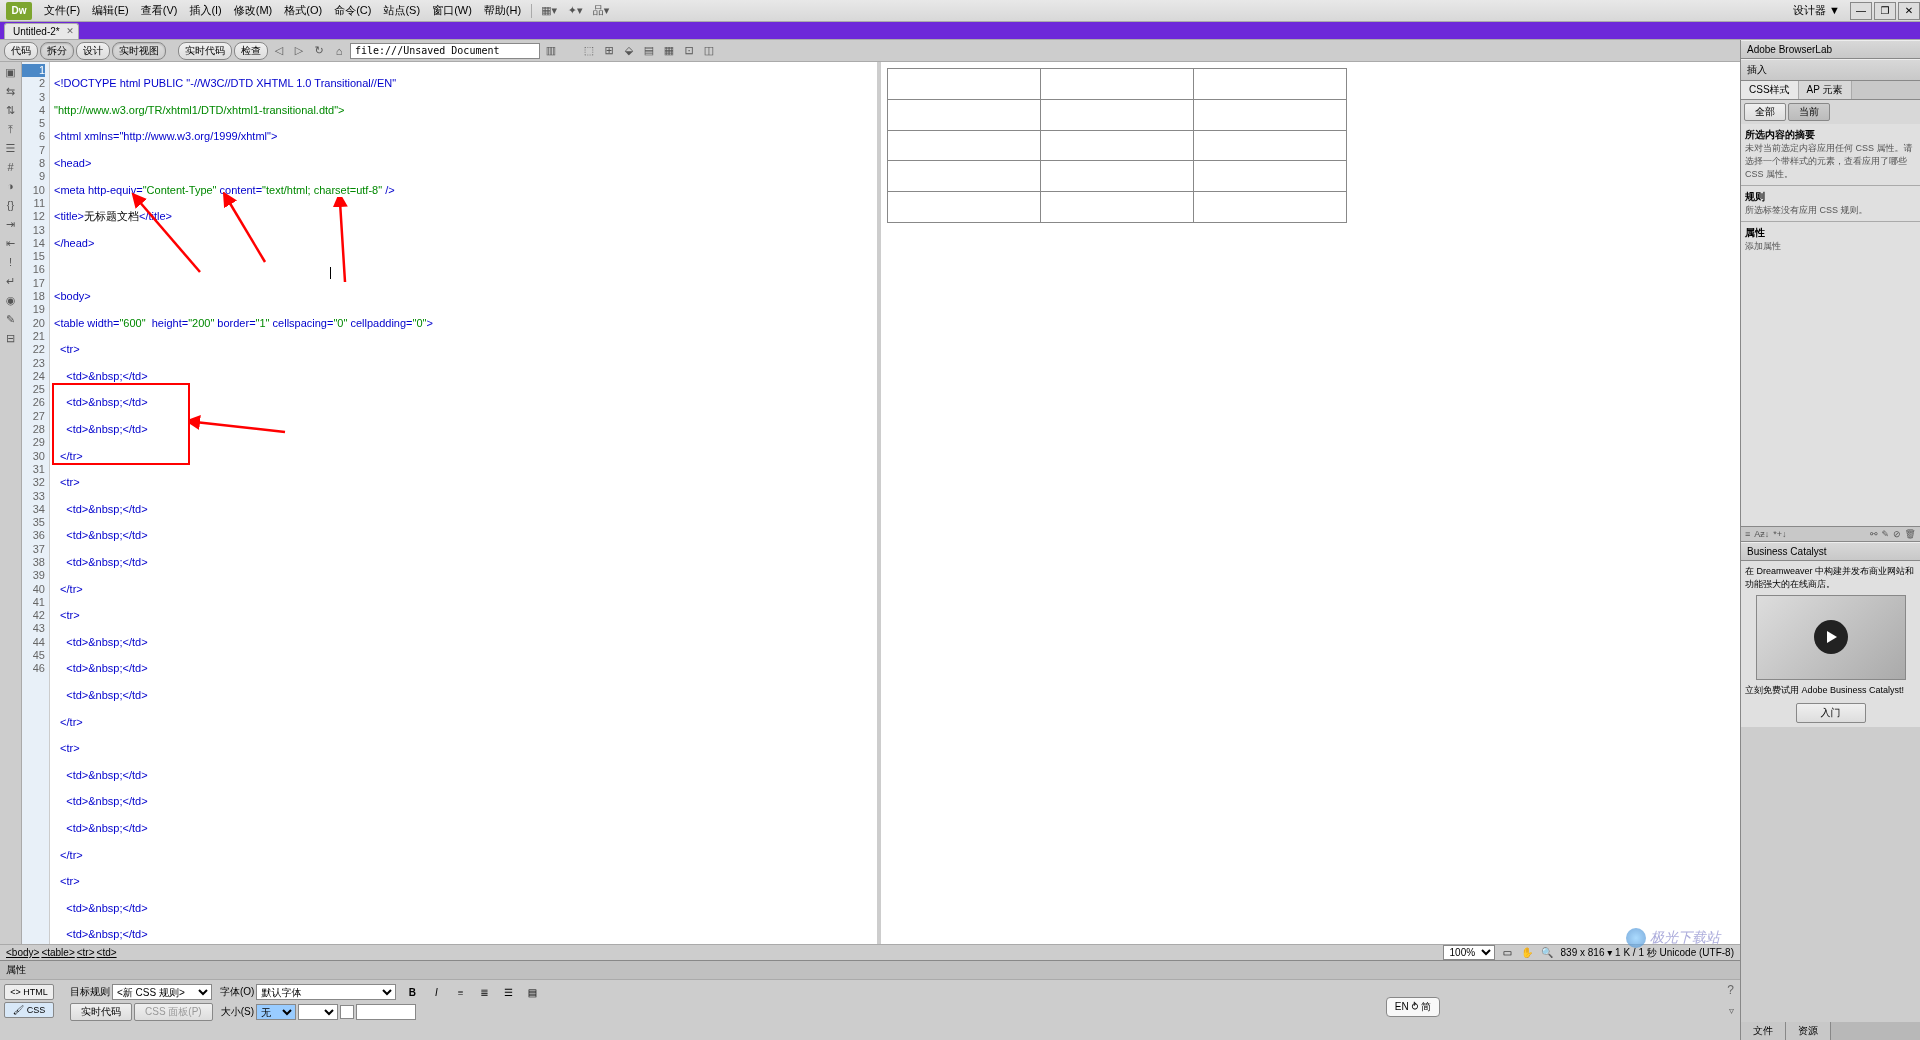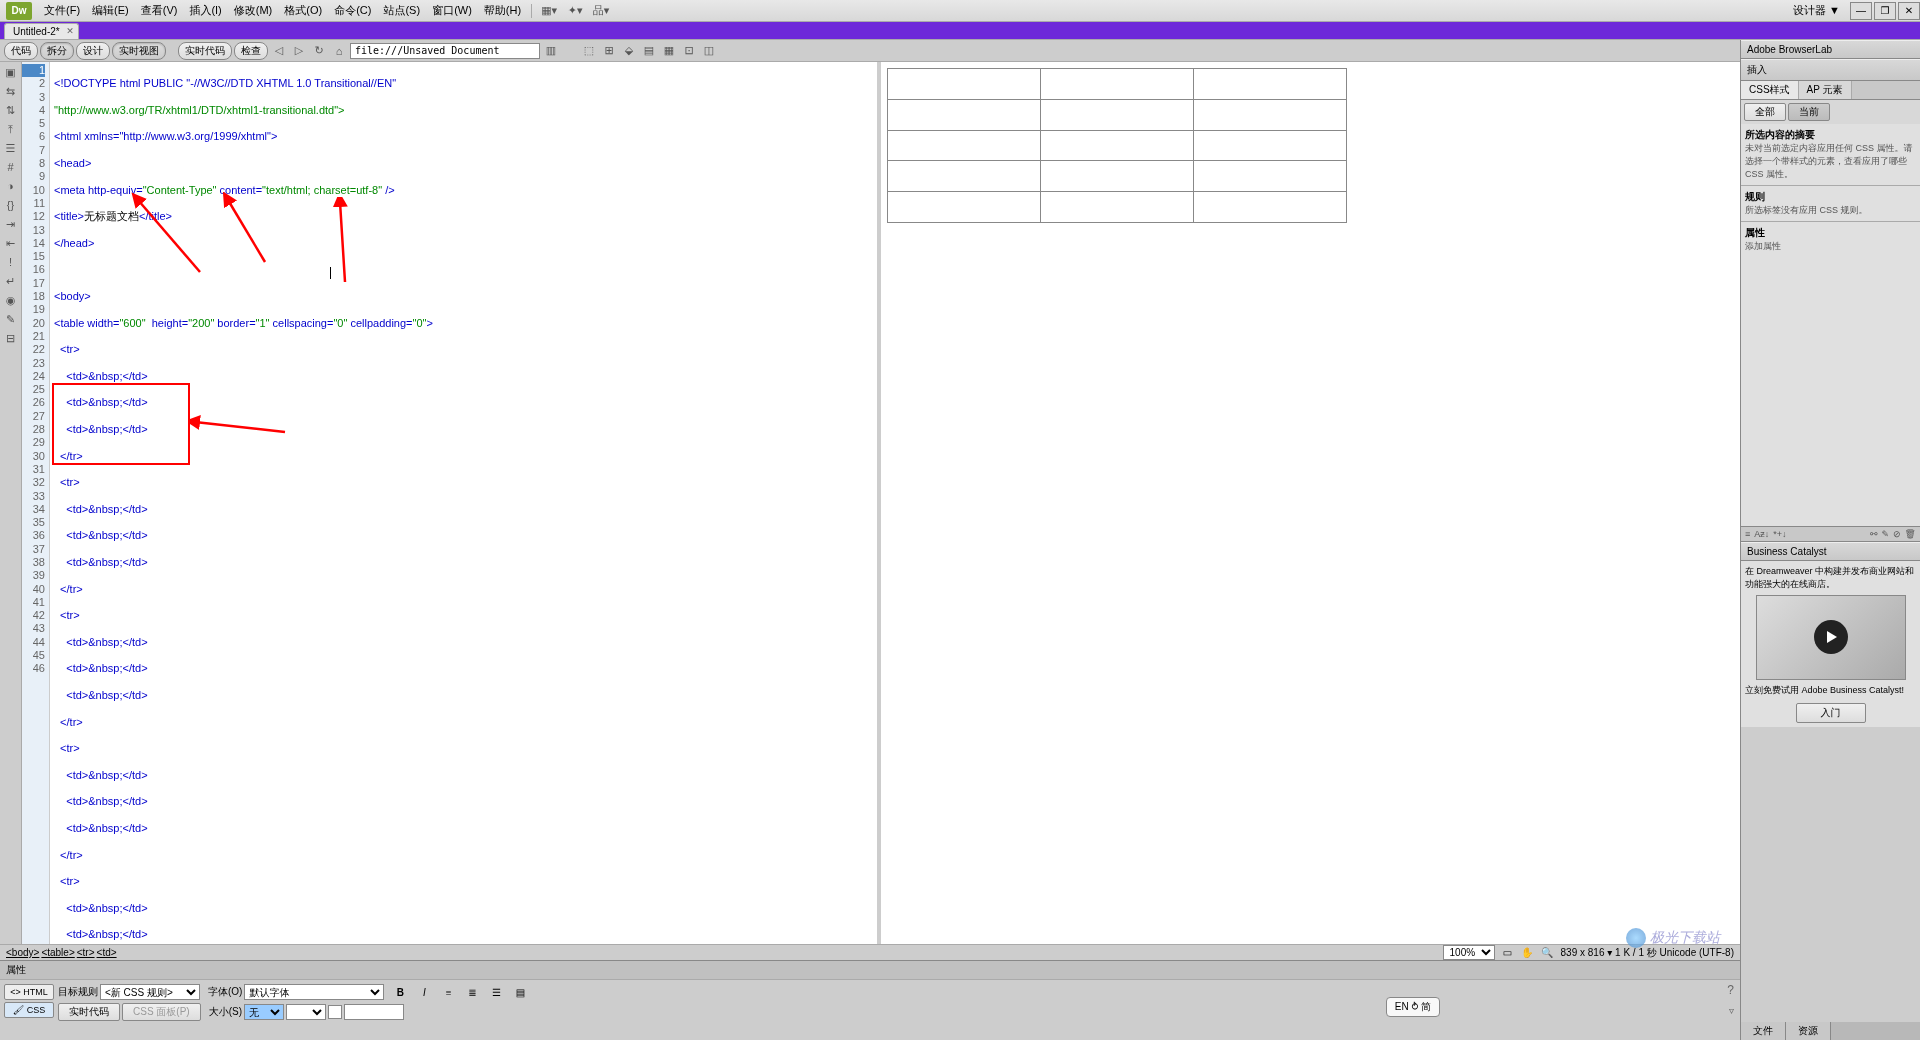--- a/index.html
+++ b/index.html
@@ -59,21 +59,21 @@
 .tag-selector { height: 16px; background: #cdcdcd; border-top: 1px solid #aaa; display: flex; align-items: center; font-size: 10px; padding: 0 6px; }
 .tag-selector .tag { text-decoration: underline; margin-right: 2px; }
 .tag-selector .spacer { flex: 1; }
 .zoom-info { display: flex; align-items: center; gap: 6px; }
 .zoom-select { border: 1px solid #888; font-size: 10px; padding: 0 2px; background: #fff; }
 .zi-icon { width: 14px; height: 14px; display: flex; align-items: center; justify-content: center; }
 
 
 .properties { height: 80px; background: #cdcdcd; border-top: 1px solid #888; position: relative; }
 .prop-title { background: #c0c0c0; padding: 2px 6px; font-size: 10px; border-bottom: 1px solid #aaa; }
-.prop-body { display: flex; padding: 4px; gap: 4px; height: 60px; }
+.prop-body { display: flex; padding: 4px; gap: 16px; height: 60px; }
 .prop-left { width: 50px; display: flex; flex-direction: column; gap: 2px; }
 .prop-chip { border: 1px solid #888; background: #eee; padding: 2px 4px; font-size: 9px; text-align: center; border-radius: 2px; }
 .prop-fields { display: flex; flex-wrap: wrap; gap: 3px 8px; font-size: 10px; align-items: center; }
 .prop-field { display: flex; align-items: center; gap: 2px; }
 .prop-input { border: 1px solid #888; background: #fff; height: 16px; font-size: 10px; padding: 0 2px; }
 .prop-select { border: 1px solid #888; background: #fff; height: 16px; font-size: 10px; }
 .fmt-btn { width: 16px; height: 16px; border: 1px solid transparent; display: flex; align-items: center; justify-content: center; font-size: 10px; font-family: serif; }
 .ime-btn { position: absolute; right: 300px; top: 36px; border: 1px solid #888; background: #f8f8f8; padding: 2px 8px; font-size: 10px; border-radius: 4px; }
 
 

